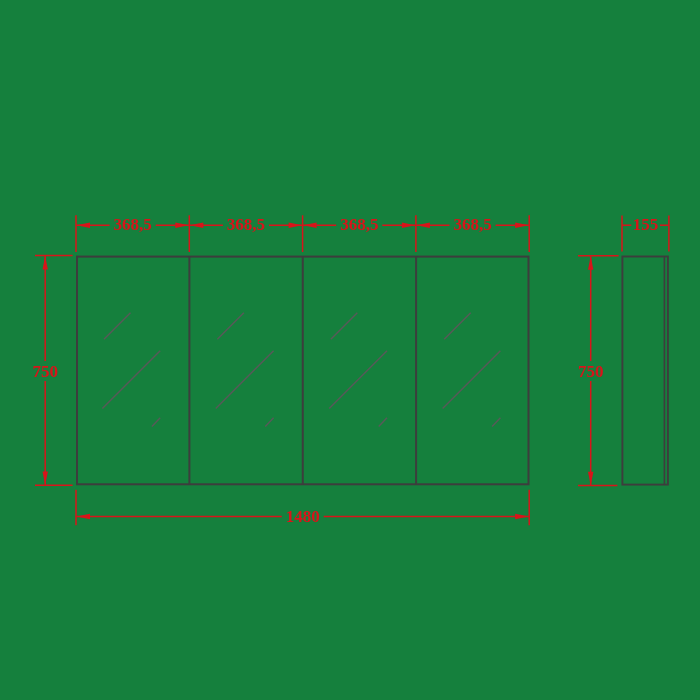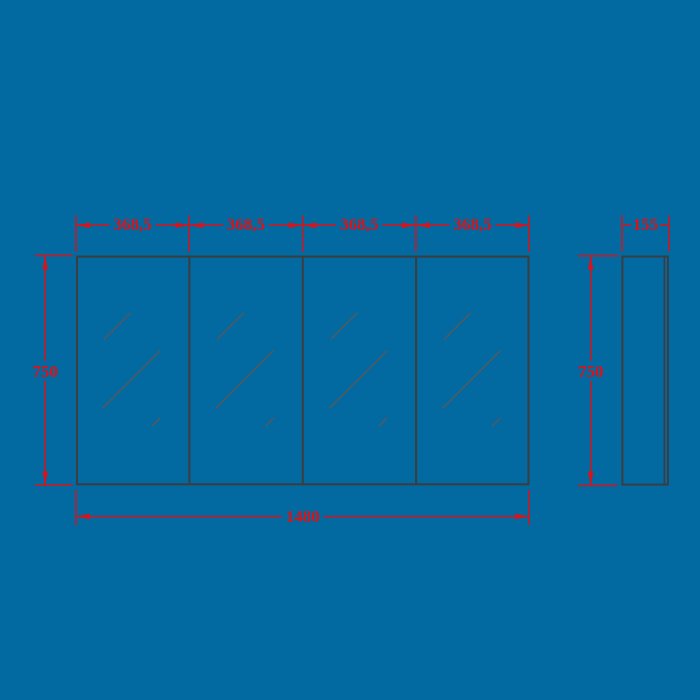--- a/index.html
+++ b/index.html
@@ -1,16 +1,16 @@
 <!DOCTYPE html>
 <html><head>
 <meta charset="utf-8">
 <style>
   html,body{margin:0;padding:0;background:#ffffff;}
-  .wrap{width:700px;height:700px;position:relative;background:#0369a1;overflow:hidden;}
+  .wrap{width:700px;height:700px;position:relative;background:#15803d;overflow:hidden;}
   svg{position:absolute;left:0;top:0;}
   text{font-family:"Liberation Serif", serif;font-weight:bold;fill:#d8141a;}
 </style>
 </head>
 <body>
 <div class="wrap">
 <svg width="700" height="700" viewBox="0 0 700 700">
 
   <g stroke="#3d3d3d" stroke-width="2" fill="none">
     <rect x="77" y="256.6" width="451.5" height="227.7"></rect>

